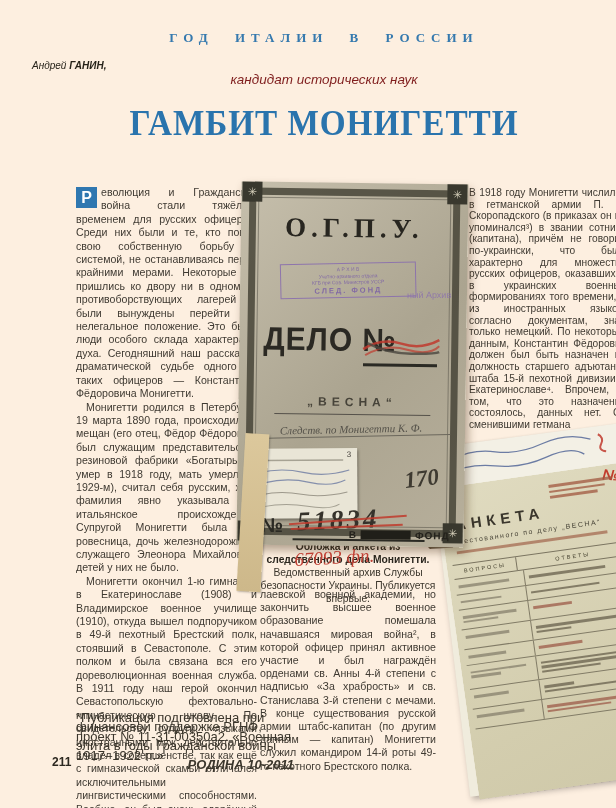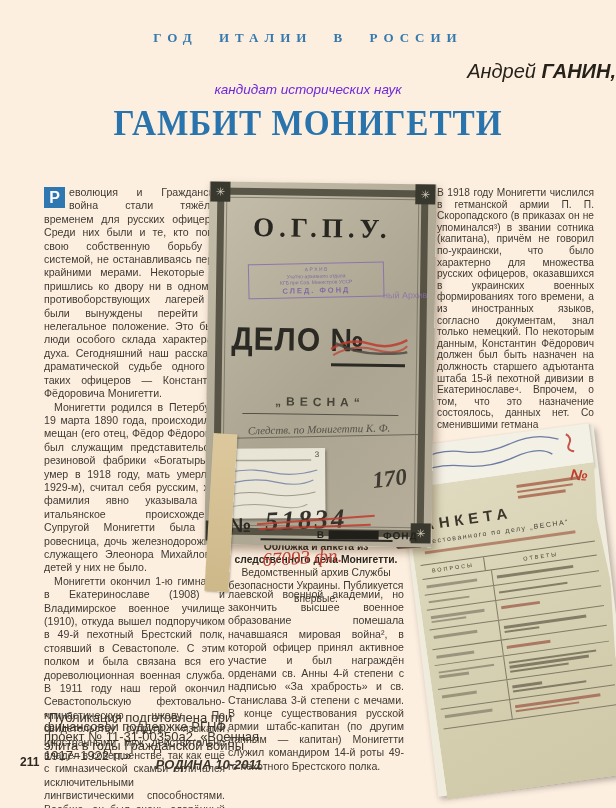--- a/index.html
+++ b/index.html
@@ -1,28 +1,28 @@
 <!DOCTYPE html>
 <html><head>
 <meta charset="utf-8">
 <style>
   html,body{margin:0;padding:0;}
   body{width:616px;height:808px;overflow:hidden;background:#fdefe0;
        font-family:"Liberation Sans",sans-serif;color:#3f3a32;position:relative;}
-  #page{position:absolute;inset:0;}
+  #page{position:absolute;inset:0;margin-left:32px;}
 
   
   .kicker{position:absolute;top:30px;left:0;width:100%;text-align:center;
     font-family:"Liberation Serif",serif;font-weight:bold;font-size:13px;
     letter-spacing:6px;word-spacing:12px;color:#3579ae;}
-  .author{position:absolute;top:60px;left:0;width:100%;text-align:right;
-    font-style:italic;font-size:20px;color:#262219;}
+  .author{position:absolute;top:60px;left:0;width:100%;text-align:left;
+    font-style:italic;font-size:10px;color:#262219;}
   .author b{font-style:italic;}
-  .degree{position:absolute;top:82px;left:0;width:100%;text-align:center;
-    font-style:italic;font-size:13.5px;color:#6d28d9;}
+  .degree{position:absolute;top:72px;left:0;width:100%;text-align:center;
+    font-style:italic;font-size:13.5px;color:#7f1d1d;}
   .title{position:absolute;top:104px;left:0;width:100%;text-align:center;
     font-family:"Liberation Serif",serif;font-weight:bold;font-size:35px;
     color:#2a74ad;transform:scaleX(.95);letter-spacing:1px;}
   .subtitle{position:absolute;top:149px;left:0;width:100%;text-align:center;
     font-weight:bold;font-style:italic;font-size:16px;color:#211d15;}
 
   
   .col{position:absolute;text-align:justify;}
   .colL{left:44px;top:186px;width:181px;font-size:10.6px;line-height:13.4px;}
   .colL p{margin:0;}
@@ -56,21 +56,21 @@
   .f-corner::after{content:"✳";}
   .c-tl{left:1px;top:0;} .c-tr{right:1px;top:0;}
   .c-bl{left:1px;bottom:4px;} .c-br{right:1px;bottom:4px;}
   .f-org{position:absolute;top:30px;left:0;width:100%;text-align:center;
     font-family:"Liberation Serif",serif;font-weight:bold;font-size:27px;
     letter-spacing:5px;color:#282620;}
   .f-stamp{position:absolute;left:40px;top:80px;width:130px;padding:2px 2px;
     border:1.5px solid #8a6fae;color:#7d63a6;text-align:center;
     font-size:5px;line-height:6.5px;transform:rotate(-2deg);opacity:.9;}
   .f-stamp .big{font-size:7.5px;font-weight:bold;letter-spacing:2px;line-height:9px;}
-  .f-stamp2{position:absolute;right:8px;top:106px;color:#8a6fae;font-size:9px;
+  .f-stamp2{position:absolute;right:16px;top:106px;color:#8a6fae;font-size:9px;
     transform:rotate(-1deg);opacity:.8;}
   .f-delo{position:absolute;left:24px;top:140px;font-weight:bold;font-size:30px;
     color:#2b2923;letter-spacing:1px;transform:scaleY(1.08);}
   .f-scribble{position:absolute;left:122px;top:146px;}
   .f-delo-line{position:absolute;left:124px;top:180px;width:74px;height:2.5px;background:#2b2a24;}
   .f-vesna{position:absolute;top:212px;left:0;width:100%;text-align:center;
     font-weight:bold;font-size:12px;letter-spacing:5px;color:#3c3930;opacity:.9;}
   .f-vesna-line{position:absolute;left:36px;top:231px;width:156px;height:1px;background:#55514a;}
   .f-hand{position:absolute;left:14px;top:240px;width:198px;
     font-family:"Liberation Serif",serif;font-style:italic;font-size:11px;

